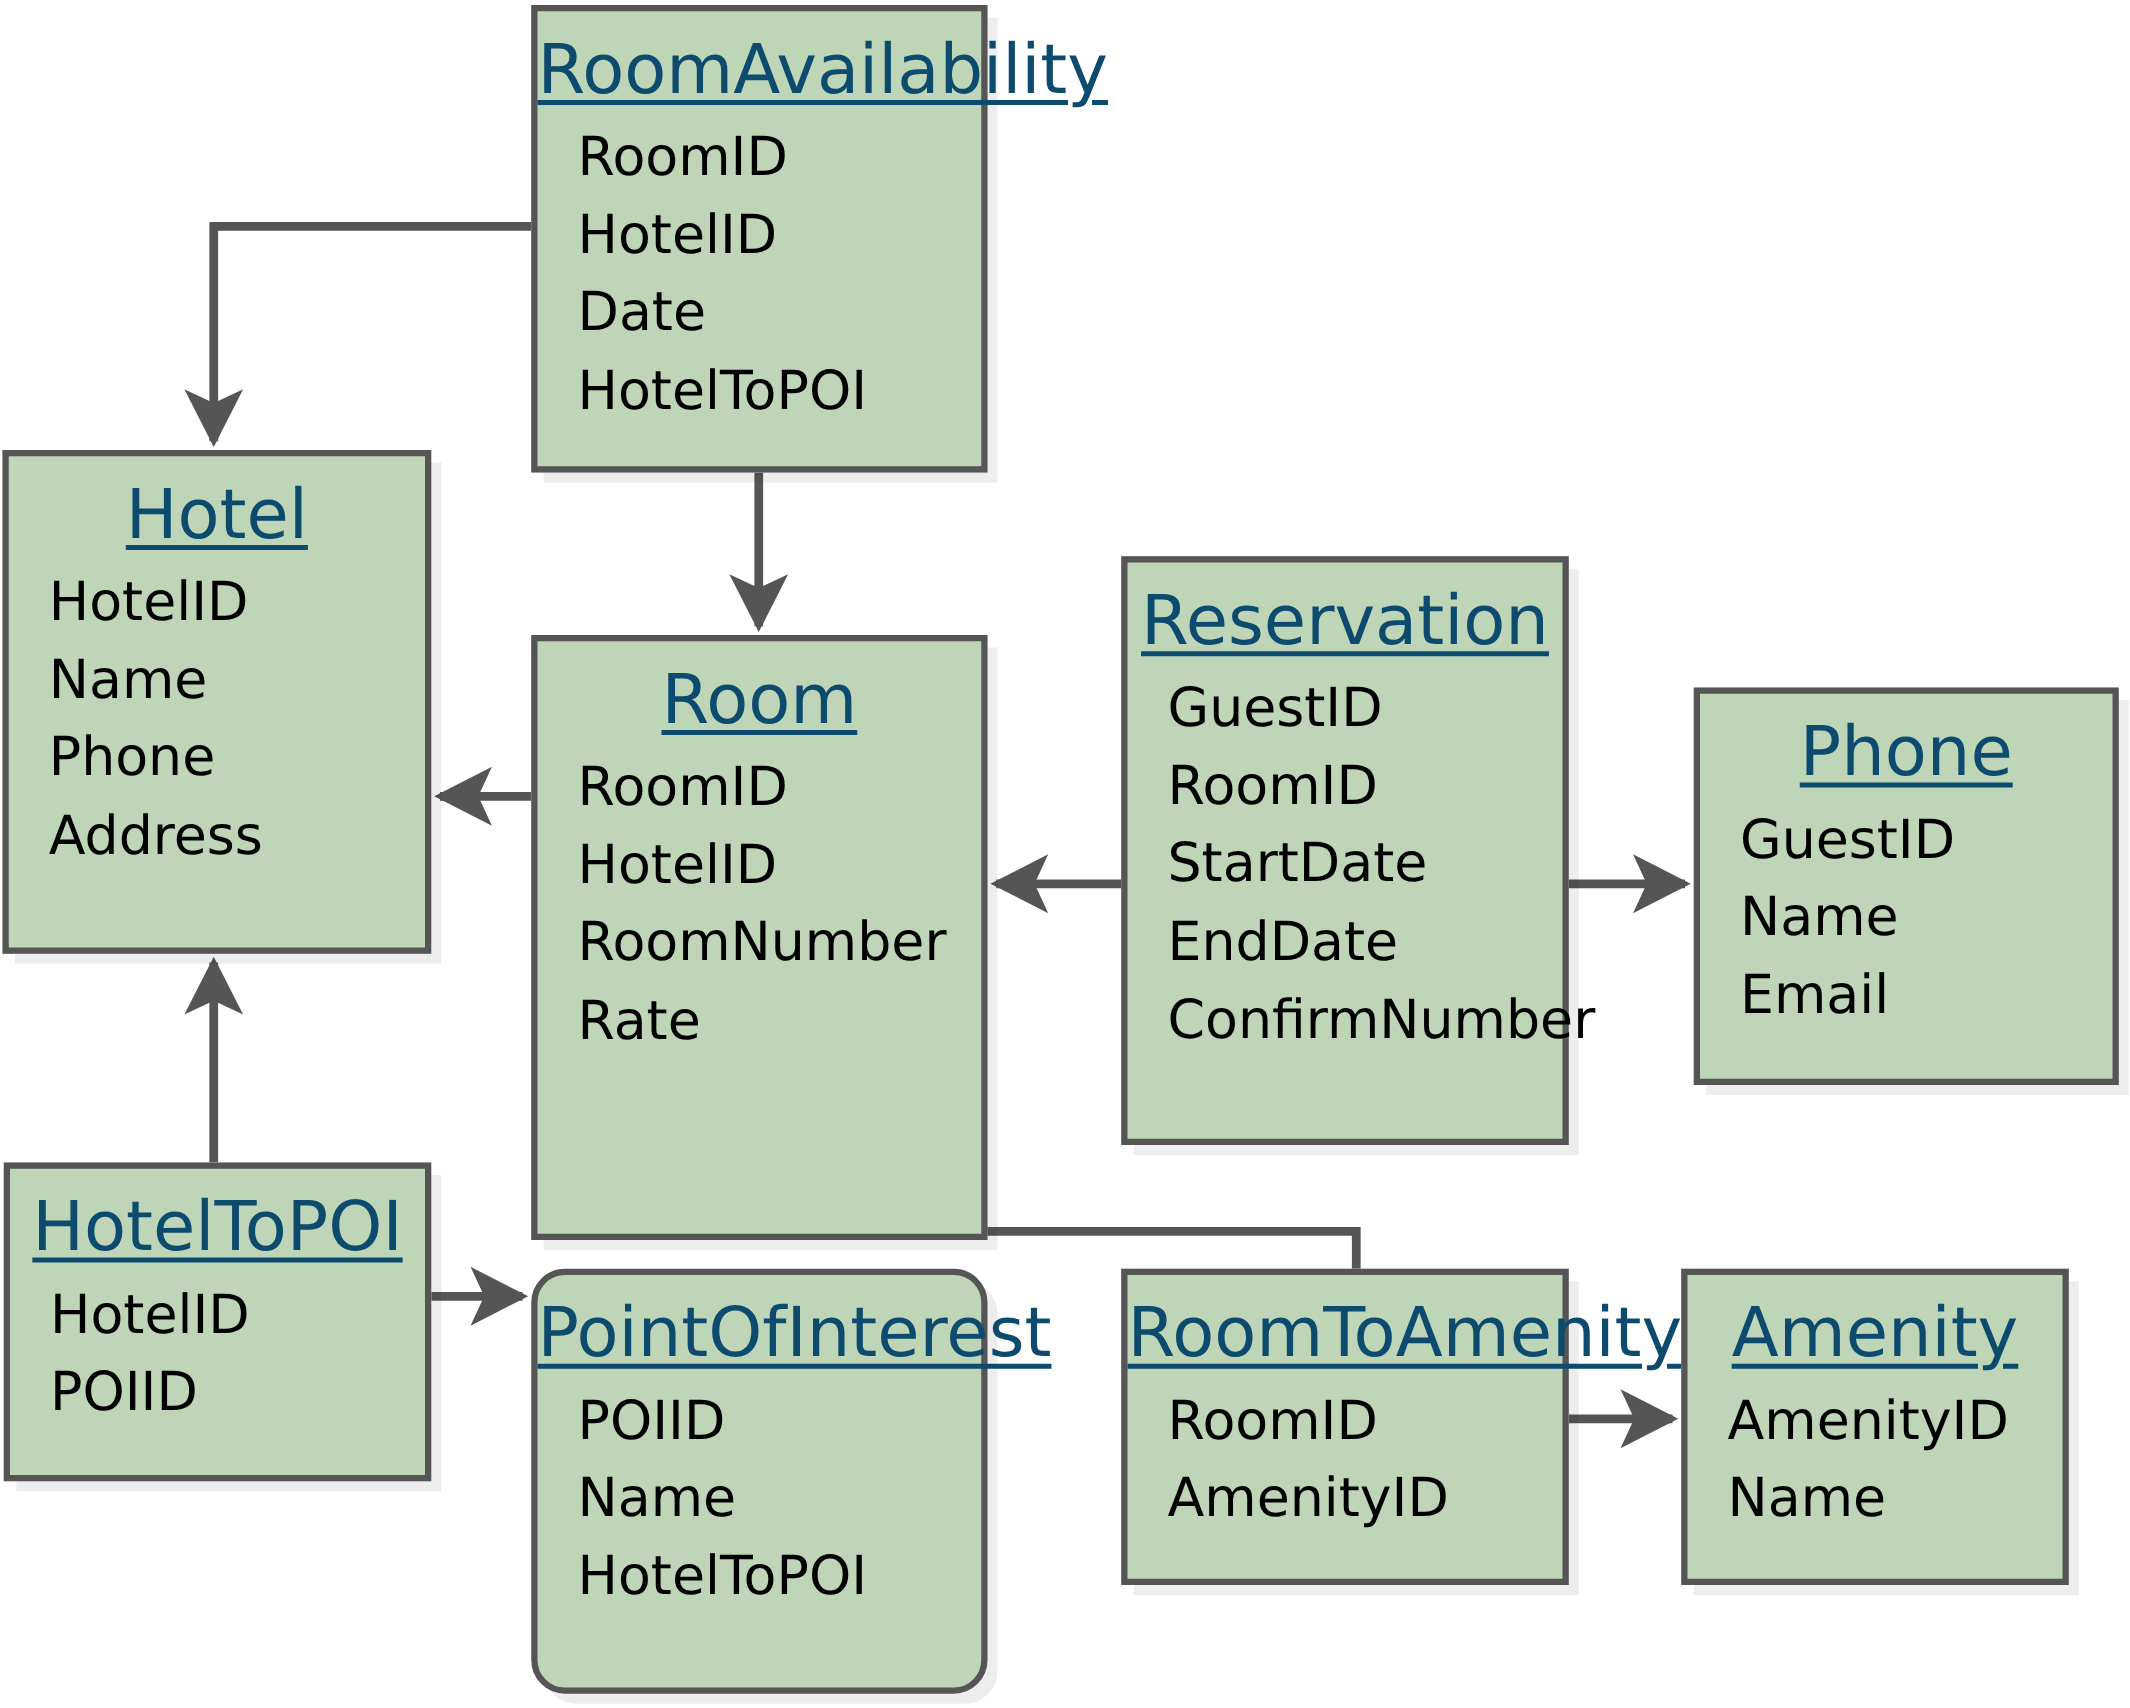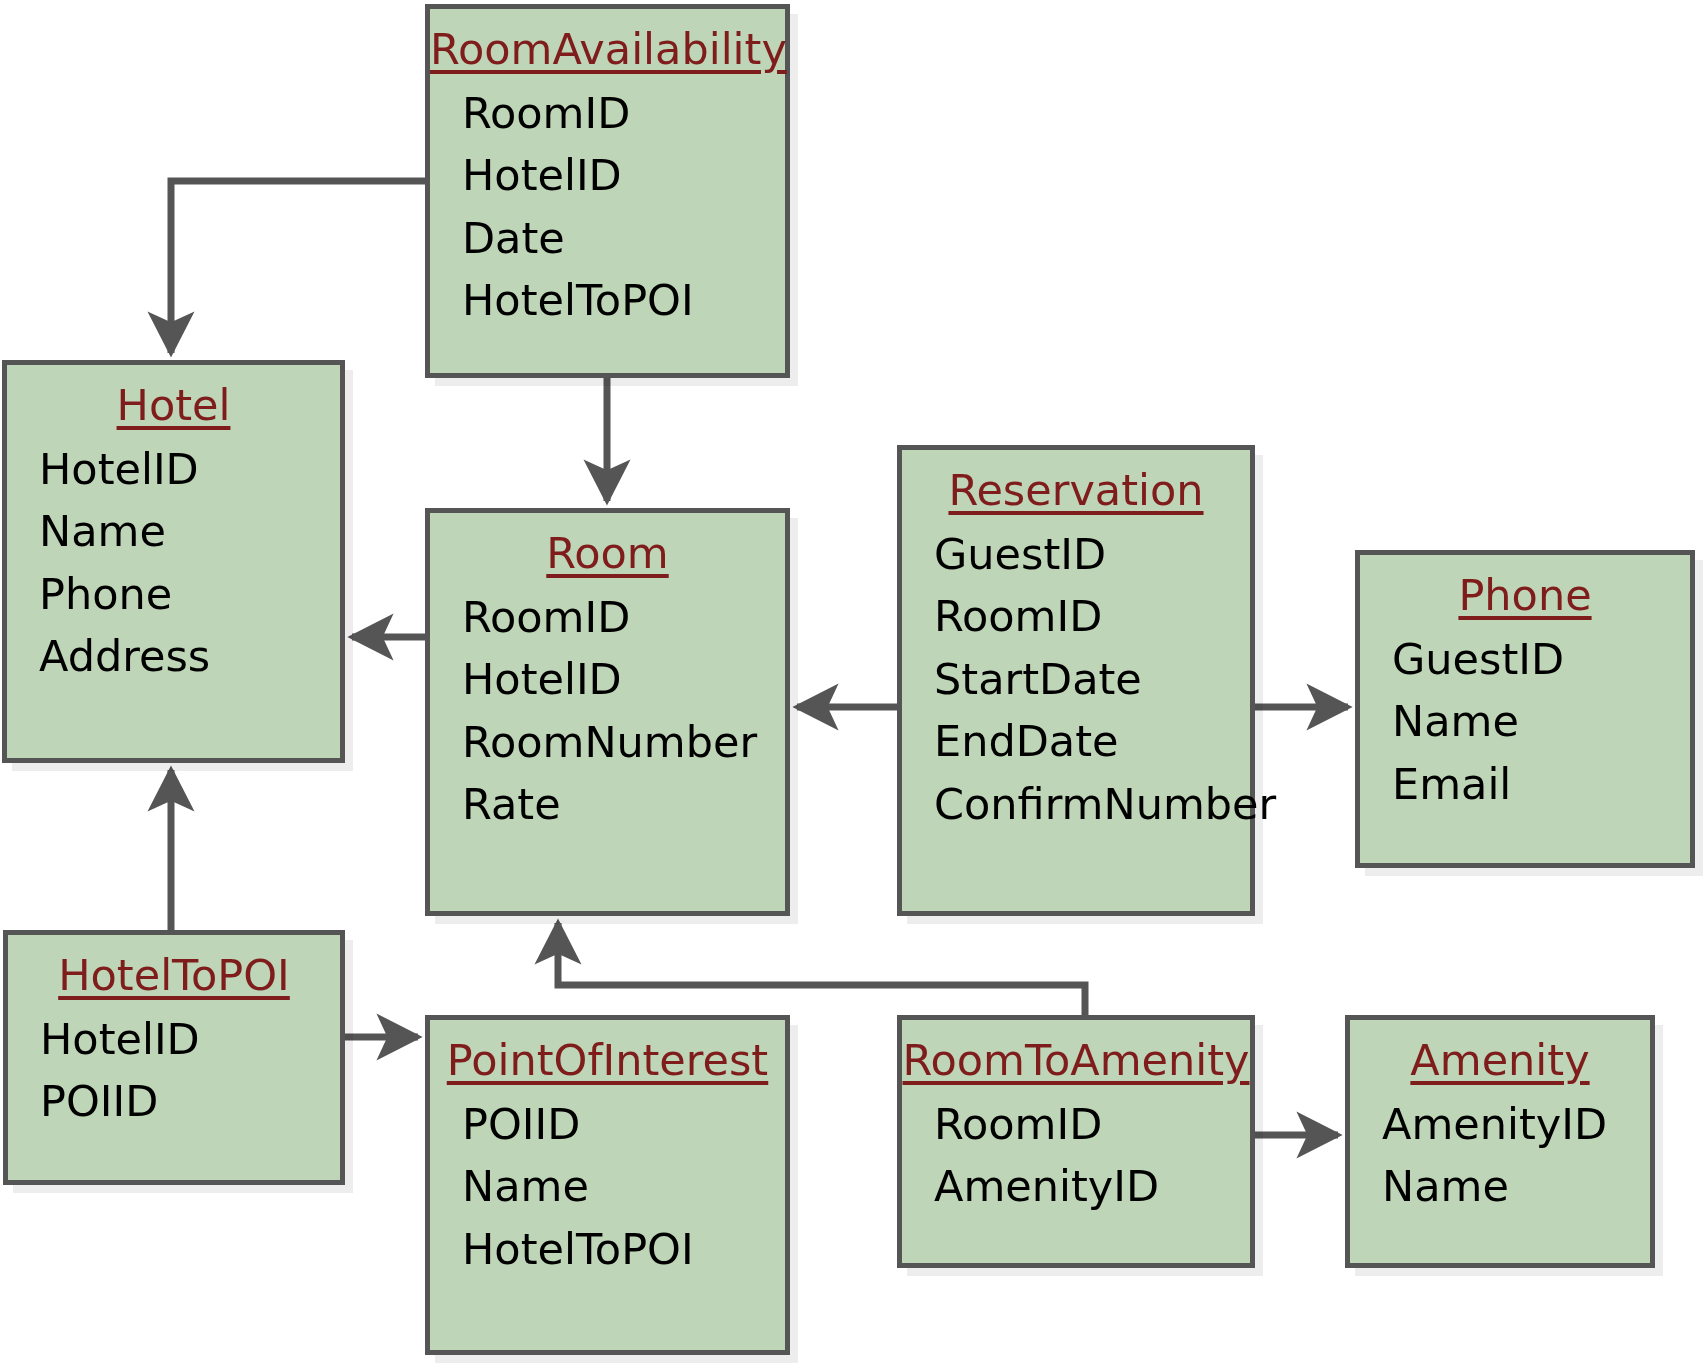--- a/index.html
+++ b/index.html
@@ -26,23 +26,23 @@
     position: absolute;
     box-sizing: border-box;
     background: #bed5b7;
     border: 5px solid #555555;
     box-shadow: 9px 9px 0 -1px rgba(0,0,0,0.07);
     padding: 0;
     z-index: 2;
   }
   .entity-title {
     text-align: center;
-    font-size: 43px;
+    font-size: 55px;
     line-height: 1.05;
-    color: #7f1d1d;
+    color: #0c4a6e;
     text-decoration: underline;
     text-underline-offset: 6px;
     text-decoration-thickness: 4px;
     margin-top: 18px;
     margin-bottom: 10px;
     white-space: nowrap;
     font-family: "DejaVu Sans", sans-serif;
   }
   .attr-list {
     margin: 0;
@@ -120,21 +120,21 @@
   <div class="entity" style="left:2px; top:360px; width:343px; height:403px;">
     <div class="entity-title">Hotel</div>
     <ul class="attr-list">
       <li class="attr">HotelID</li>
       <li class="attr">Name</li>
       <li class="attr">Phone</li>
       <li class="attr">Address</li>
     </ul>
   </div>
 
-  <div class="entity" style="left:425px; top:508px; width:365px; height:408px;">
+  <div class="entity" style="left:425px; top:508px; width:365px; height:484px;">
     <div class="entity-title">Room</div>
     <ul class="attr-list">
       <li class="attr">RoomID</li>
       <li class="attr">HotelID</li>
       <li class="attr">RoomNumber</li>
       <li class="attr">Rate</li>
     </ul>
   </div>
 
   <div class="entity" style="left:897px; top:445px; width:358px; height:471px;">
@@ -158,21 +158,21 @@
   </div>
 
   <div class="entity" style="left:3px; top:930px; width:342px; height:255px;">
     <div class="entity-title">HotelToPOI</div>
     <ul class="attr-list">
       <li class="attr">HotelID</li>
       <li class="attr">POIID</li>
     </ul>
   </div>
 
-  <div class="entity" style="left:425px; top:1015px; width:365px; height:340px;">
+  <div class="entity" style="left:425px; top:1015px; width:365px; height:340px;border-radius:27px;">
     <div class="entity-title">PointOfInterest</div>
     <ul class="attr-list">
       <li class="attr">POIID</li>
       <li class="attr">Name</li>
       <li class="attr">HotelToPOI</li>
     </ul>
   </div>
 
   <div class="entity" style="left:897px; top:1015px; width:358px; height:253px;">
     <div class="entity-title">RoomToAmenity</div>

